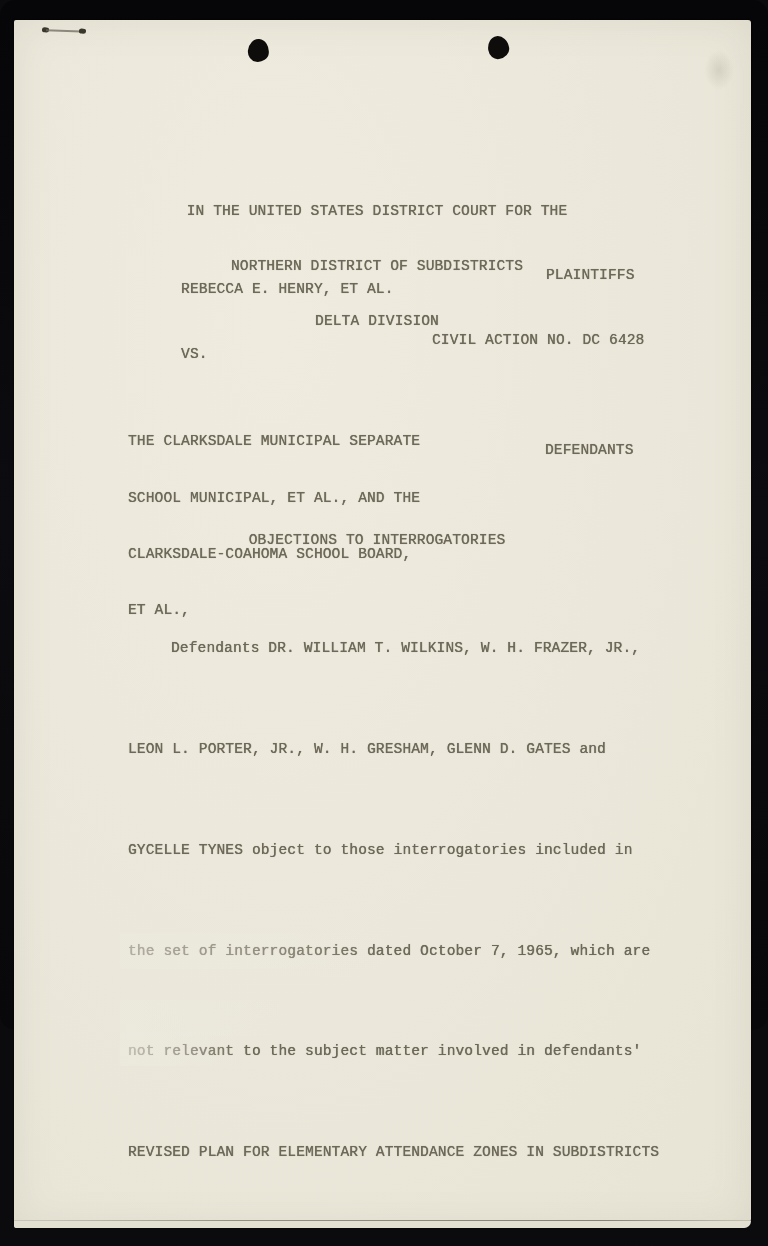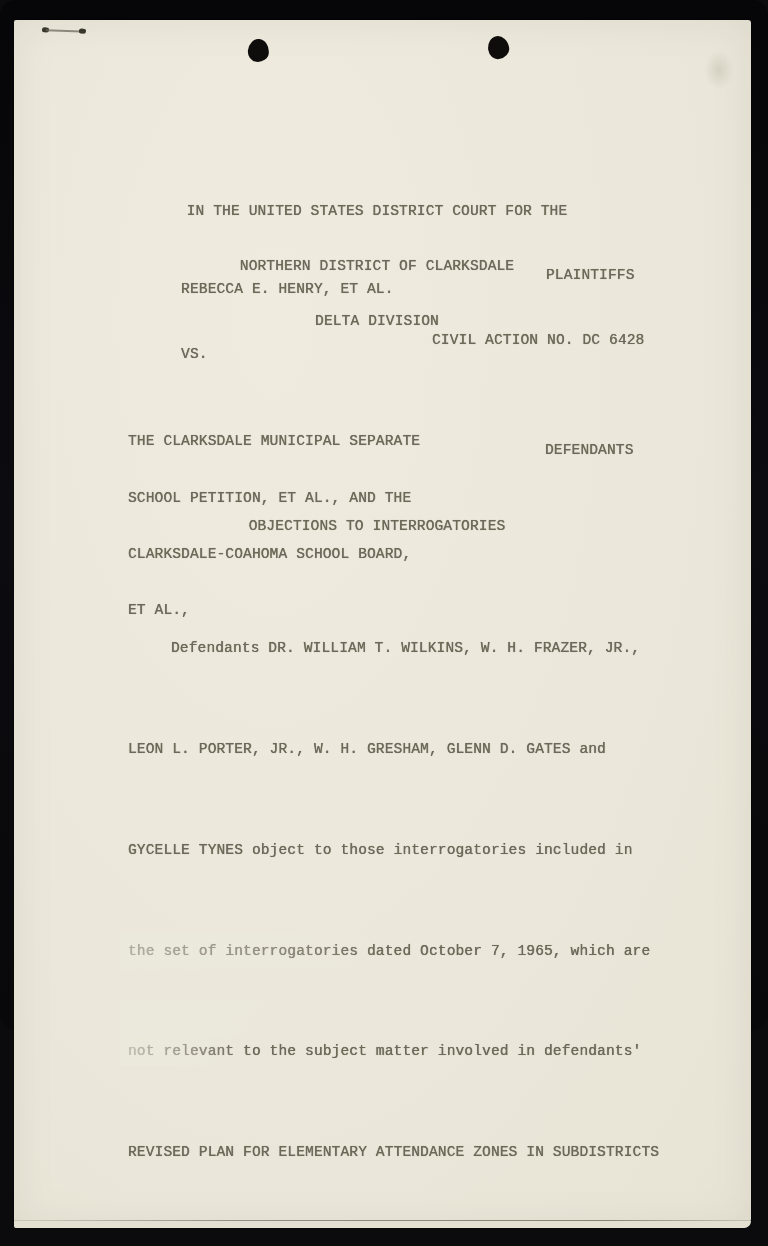--- a/index.html
+++ b/index.html
@@ -108,21 +108,21 @@
     white-space: pre;
   }
   .defendants-label {
     position: absolute;
     left: 531px;
     top: 422px;
     white-space: pre;
   }
   .doc-title {
     position: absolute;
-    top: 498px;
+    top: 512px;
     left: 0;
     width: 726px;
     text-align: center;
     white-space: pre;
   }
   .body-par {
     position: absolute;
     left: 114px;
     top: 545px;
     width: 560px;
@@ -162,37 +162,37 @@
     <div class="staple">
       <span class="dot a"></span>
       <span class="bar"></span>
       <span class="dot b"></span>
     </div>
 
     <div class="smudge"></div>
 
     <div class="court-header">
       <div>IN THE UNITED STATES DISTRICT COURT FOR THE</div>
-      <div>NORTHERN DISTRICT OF CLARKSDALE</div>
+      <div>NORTHERN DISTRICT OF SUBDISTRICTS</div>
       <div>DELTA DIVISION</div>
     </div>
 
     <div class="caption-row row-plaintiff">
       <span>REBECCA E. HENRY, ET AL.</span>
       <span class="pos-plaintiffs-label">PLAINTIFFS</span>
     </div>
 
     <div class="caption-row row-vs">
       <span>VS.</span>
       <span class="pos-case-number">CIVIL ACTION NO. DC 6428</span>
     </div>
 
     <div class="defendant-block">
       <div>THE CLARKSDALE MUNICIPAL SEPARATE</div>
-      <div>SCHOOL PETITION, ET AL., AND THE</div>
+      <div>SCHOOL MUNICIPAL, ET AL., AND THE</div>
       <div>CLARKSDALE-COAHOMA SCHOOL BOARD,</div>
       <div>ET AL.,</div>
     </div>
 
     <div class="defendants-label">DEFENDANTS</div>
 
     <div class="doc-title">OBJECTIONS TO INTERROGATORIES</div>
 
     <div class="body-par">
       <span class="line indent">Defendants DR. WILLIAM T. WILKINS, W. H. FRAZER, JR.,</span>

